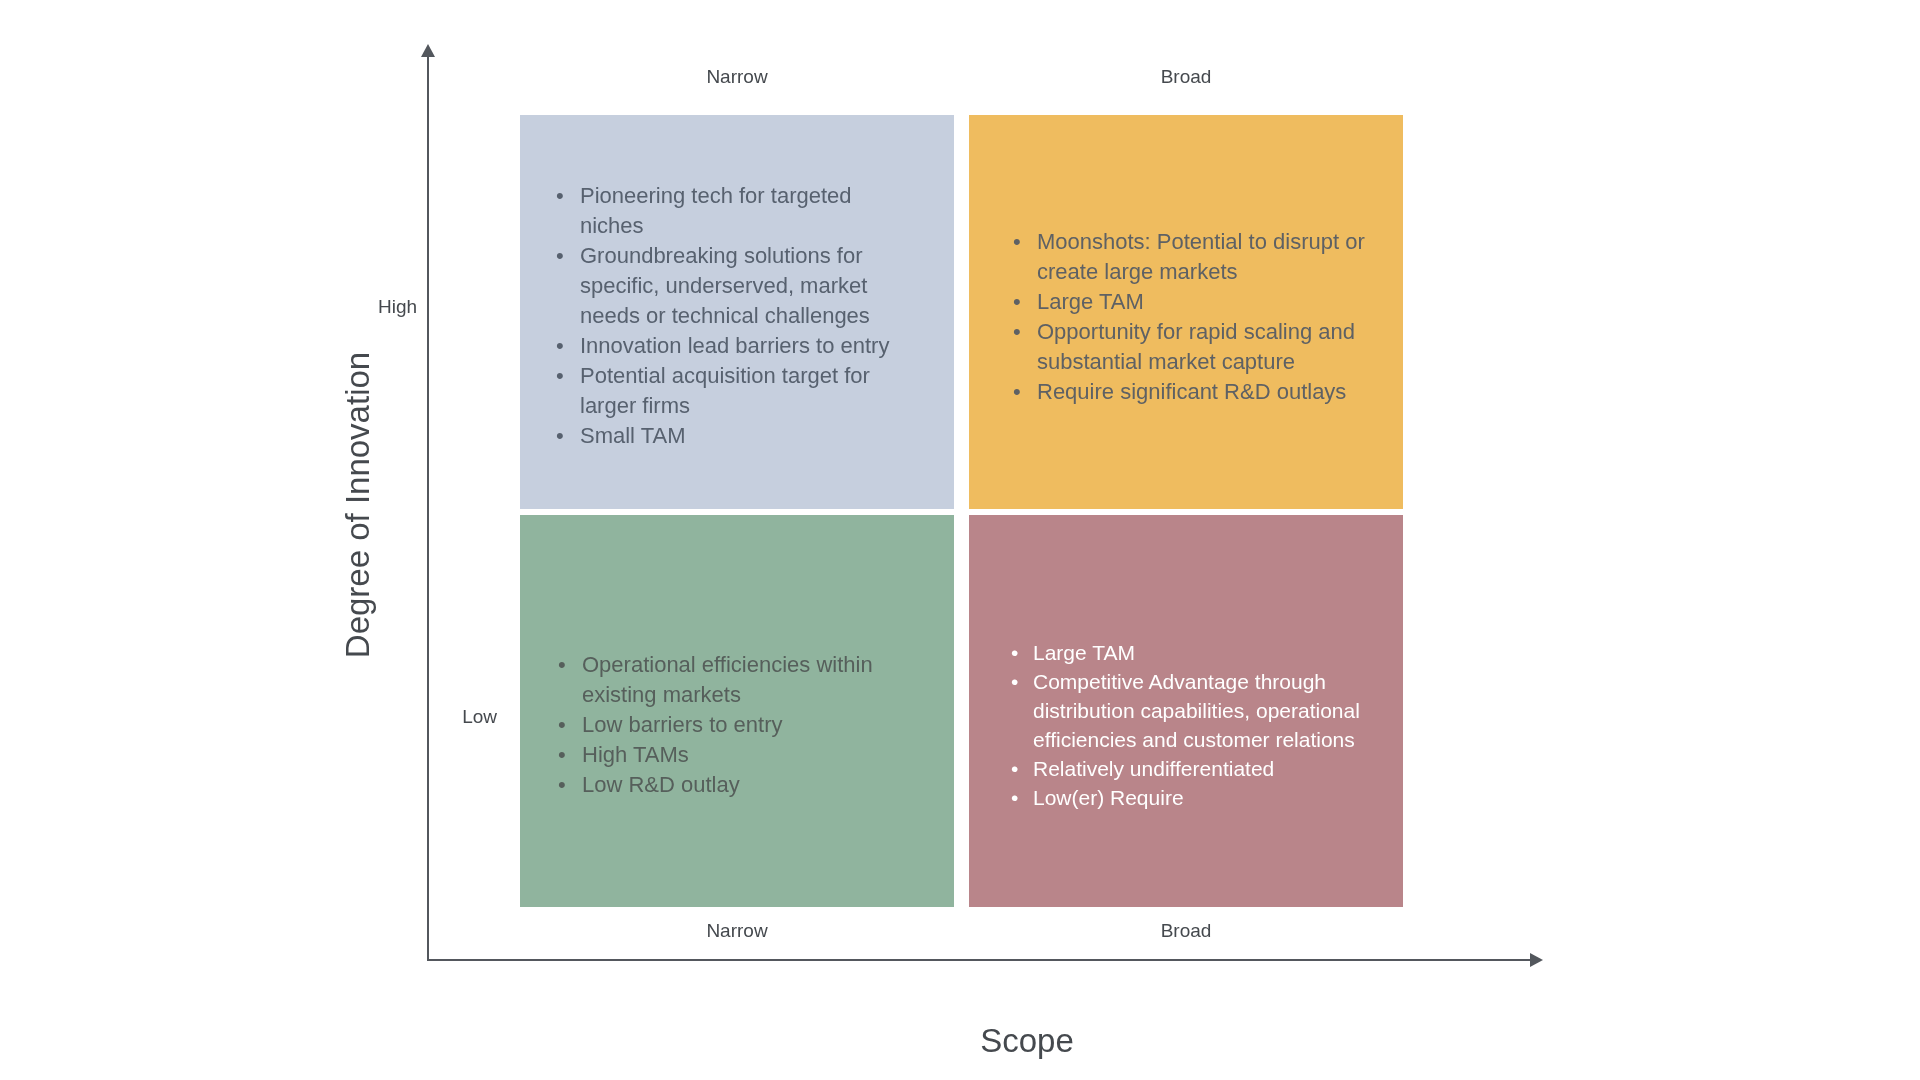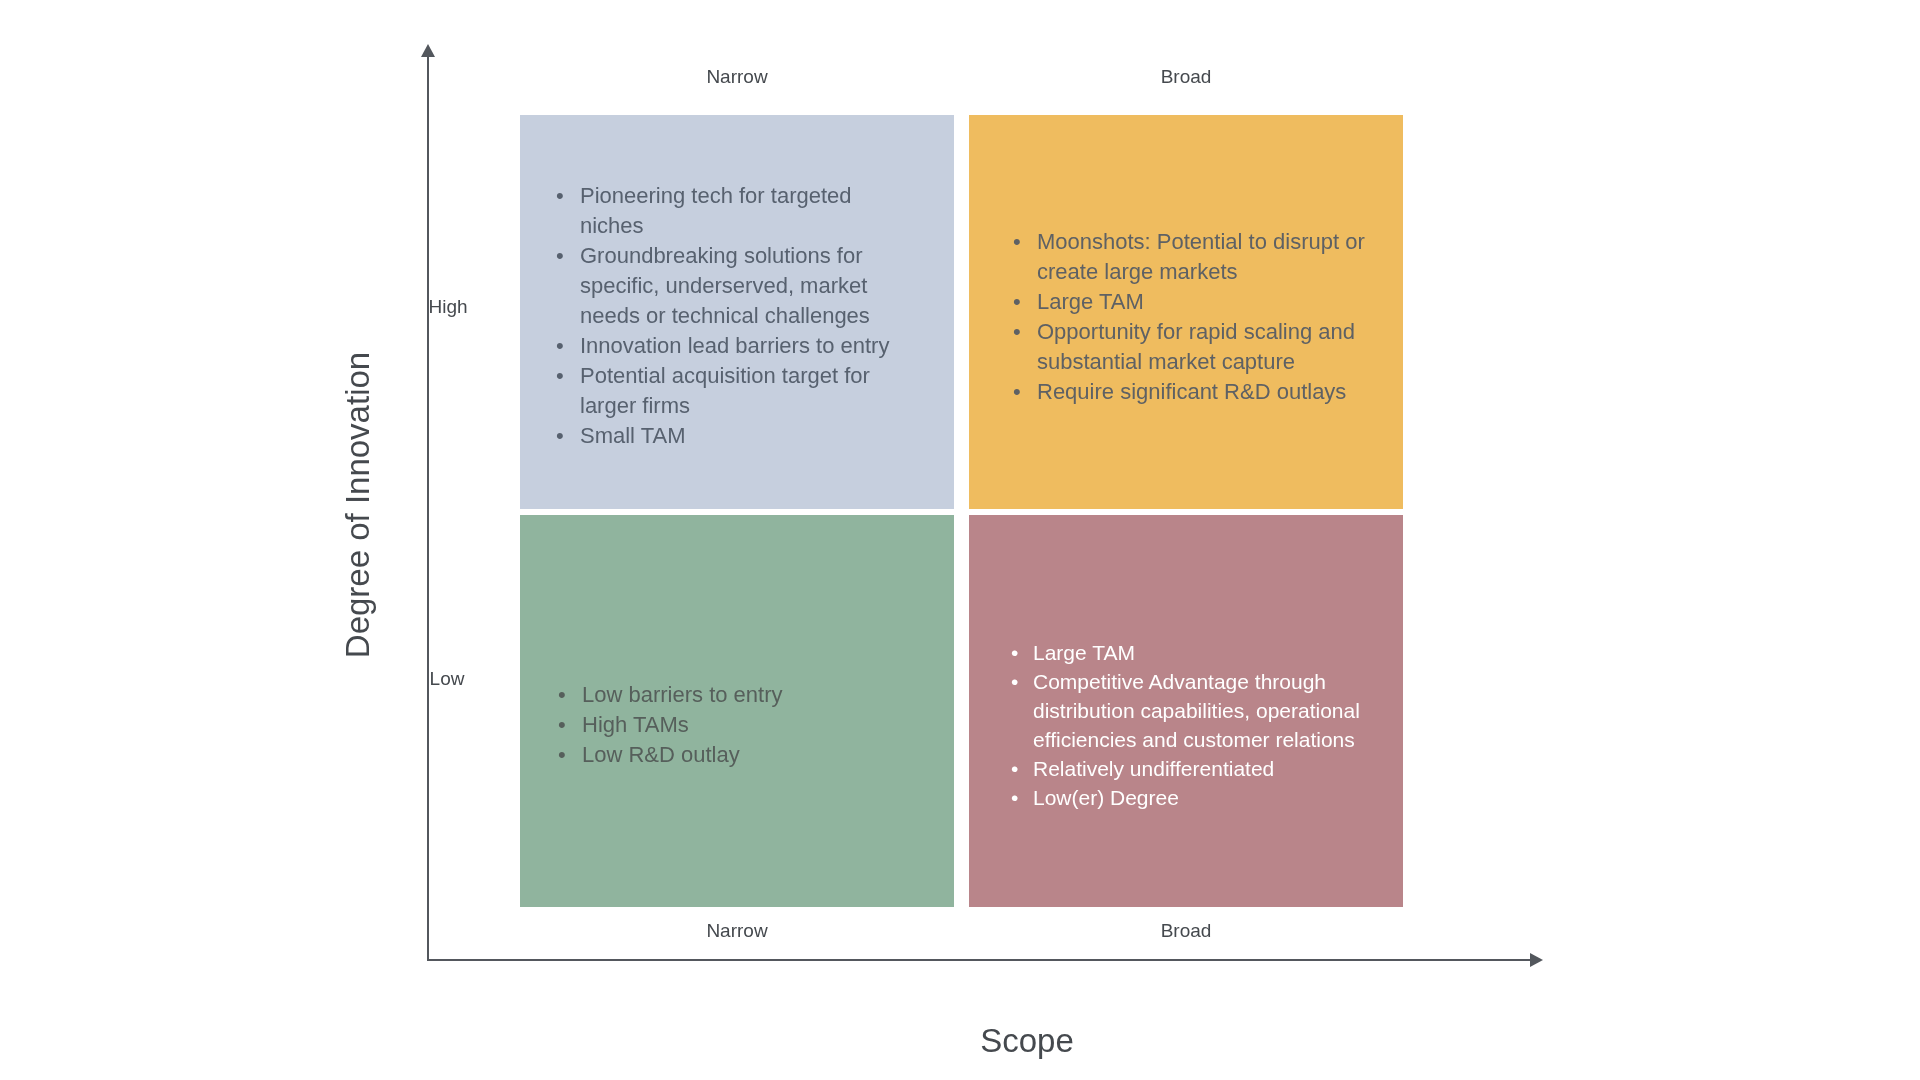--- a/index.html
+++ b/index.html
@@ -66,22 +66,22 @@
     position: absolute;
     width: 200px;
     font-size: 19px;
     color: #45494e;
     text-align: center;
   }
   .tick-top-narrow    { left: 637px;  top: 66px; }
   .tick-top-broad     { left: 1086px; top: 66px; }
   .tick-bottom-narrow { left: 637px;  top: 920px; }
   .tick-bottom-broad  { left: 1086px; top: 920px; }
-  .tick-high { left: 398px; top: 296px; width: 100px; text-align: center; }
-  .tick-low  { left: 397px; top: 668px; width: 100px; }
+  .tick-high { left: 378px; top: 296px; width: 100px; text-align: left; }
+  .tick-low  { left: 397px; top: 706px; width: 100px; text-align: right; }
 
   
   .grid {
     position: absolute;
     left: 520px; top: 115px;
     width: 883px; height: 644px;
     display: grid;
     grid-template-columns: 434px 434px;
     grid-template-rows: 394px 392px;
     column-gap: 15px;
@@ -155,29 +155,30 @@
       <ul>
         <li>Moonshots: Potential to disrupt or create large markets</li>
         <li>Large TAM</li>
         <li>Opportunity for rapid scaling and substantial market capture</li>
         <li>Require significant R&amp;D outlays</li>
       </ul>
     </div>
 
     <div class="quadrant q-low-narrow" style="background: rgb(144, 180, 158); color: rgb(86, 95, 91);">
       <ul>
+        <li>Operational efficiencies within existing markets</li>
         <li>Low barriers to entry</li>
         <li>High TAMs</li>
         <li>Low R&amp;D outlay</li>
       </ul>
     </div>
 
     <div class="quadrant q-low-broad" style="background: rgb(185, 133, 138); color: rgb(255, 255, 255);">
       <ul>
         <li>Large TAM</li>
         <li>Competitive Advantage through distribution capabilities, operational efficiencies and customer relations</li>
         <li>Relatively undifferentiated</li>
-        <li>Low(er) Degree</li>
+        <li>Low(er) Require</li>
       </ul>
     </div>
 
   </div>
 </div>
 
 </body></html>

